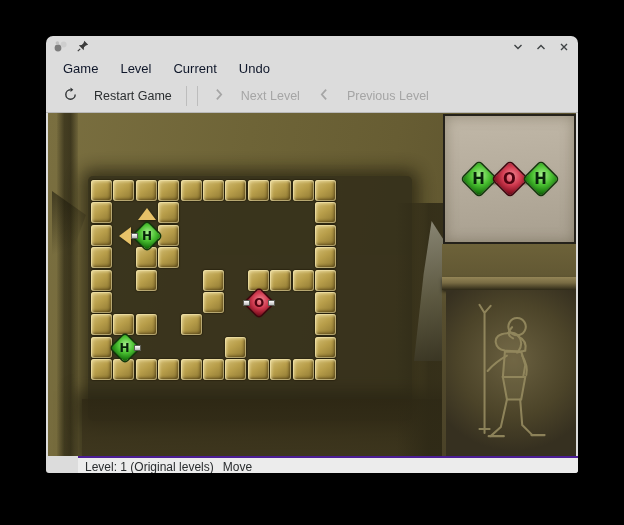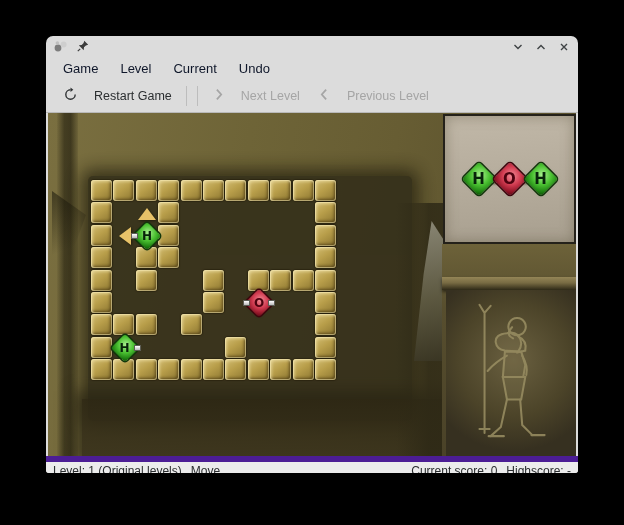--- a/index.html
+++ b/index.html
@@ -80,23 +80,23 @@
   .nub.left{left:-5px;} .nub.right{right:-5px;}
   .atom.lg{position:relative;width:26px;height:26px;}
   .atom.lg .sym{font-size:15px;}
   .arrow{position:absolute;width:0;height:0;z-index:3;
      filter:drop-shadow(1px 1px 1px rgba(20,15,5,.65));}
   .arrow-up{border-left:9px solid transparent;border-right:9px solid transparent;
      border-bottom:12px solid #e7c268;}
   .arrow-left{border-top:9px solid transparent;border-bottom:9px solid transparent;
      border-right:12px solid #e7c268;}
   
-  .statusbar{height:17px;background:#ececec;border-top:6px solid #4c1d95;
+  .statusbar{height:17px;background:#ececec;border-top:2px solid #4c1d95;
      display:flex;align-items:center;justify-content:space-between;
-     padding:0 7px;font-size:12px;color:#2a2d2f;}
+     padding:0 7px;font-size:12px;color:#2a2d2f;margin-left:32px;}
   .sb-left,.sb-right{display:flex;gap:9px;white-space:nowrap;}
 </style>
 </head>
 <body>
 
 <div class="window">
 
   <div class="titlebar">
     <div class="tb-icons">
       <span>
@@ -287,19 +287,15 @@
         </svg>
       </div>
     </div>
   </div>
 
   <div class="statusbar">
     <div class="sb-left">
       <span>Level: 1 (Original levels)</span>
       <span>Move</span>
     </div>
-    <div class="sb-right">
-      <span>Current score: 0</span>
-      <span>Highscore: -</span>
-    </div>
   </div>
 
 </div>
 
 </body></html>

